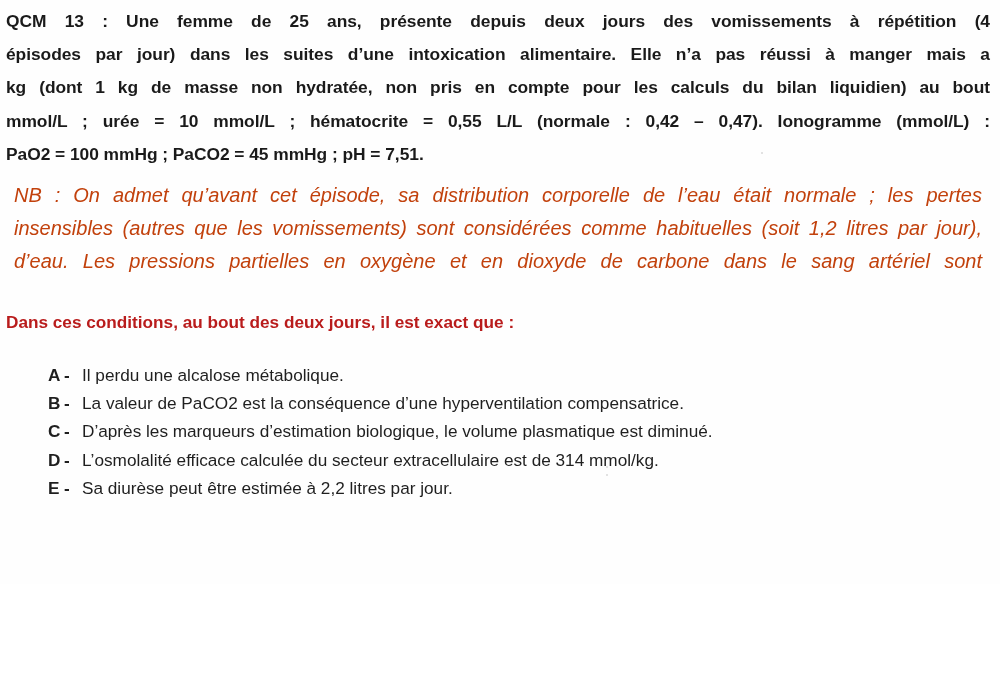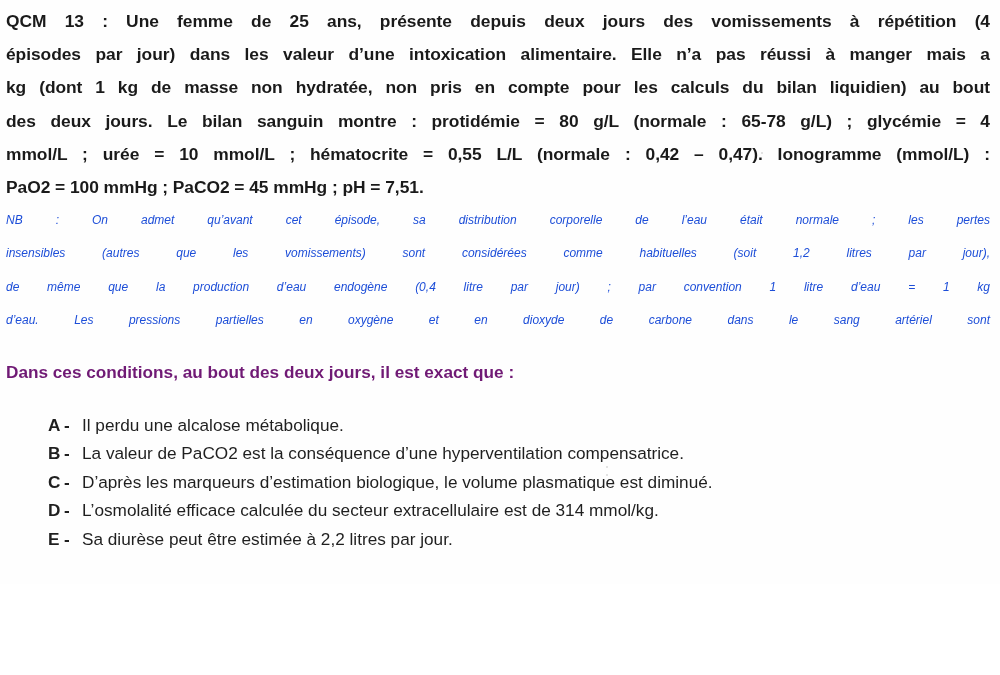--- a/index.html
+++ b/index.html
@@ -45,44 +45,44 @@
     white-space: nowrap;
   }
   .stem .ln.last {
     text-align-last: left;
   }
 
   
   .note {
     font-style: italic;
     font-weight: normal;
-    font-size: 12px;
+    font-size: 20px;
     line-height: 33.2px;
     text-align: justify;
-    margin: 0;
-    color: #1d4ed8;
+    margin: 8px;
+    color: #c2410c;
   }
   .note .ln {
     display: block;
     text-align: justify;
     text-align-last: justify;
     white-space: nowrap;
   }
   .note .ln.last {
     text-align-last: left;
   }
 
   
   .leadin {
     font-weight: bold;
     font-size: 17.2px;
     line-height: 26px;
     margin: 0;
     padding-top: 22px;
-    color: #701a75;
+    color: #b91c1c;
   }
 
   
   .options {
     list-style: none;
     margin: 0;
     padding: 26px 0 0 0;
   }
   .option {
     display: flex;
@@ -118,31 +118,29 @@
     pointer-events: none;
   }
 </style>
 </head>
 <body>
 
 <div id="page">
 
   <div class="stem">
     <span class="ln">QCM 13 : Une femme de 25 ans, présente depuis deux jours des vomissements à répétition (4</span>
-    <span class="ln">épisodes par jour) dans les valeur d’une intoxication alimentaire. Elle n’a pas réussi à manger mais a</span>
+    <span class="ln">épisodes par jour) dans les suites d’une intoxication alimentaire. Elle n’a pas réussi à manger mais a</span>
     <span class="ln">kg (dont 1 kg de masse non hydratée, non pris en compte pour les calculs du bilan liquidien) au bout</span>
-    <span class="ln">des deux jours. Le bilan sanguin montre : protidémie = 80 g/L (normale : 65-78 g/L) ; glycémie = 4</span>
     <span class="ln">mmol/L ; urée = 10 mmol/L ; hématocrite = 0,55 L/L (normale : 0,42 – 0,47). Ionogramme (mmol/L) :</span>
     <span class="ln last">PaO2 = 100 mmHg ; PaCO2 = 45 mmHg ; pH = 7,51.</span>
   </div>
 
   <div class="note">
     <span class="ln">NB : On admet qu’avant cet épisode, sa distribution corporelle de l’eau était normale ; les pertes</span>
     <span class="ln">insensibles (autres que les vomissements) sont considérées comme habituelles (soit 1,2 litres par jour),</span>
-    <span class="ln">de même que la production d’eau endogène (0,4 litre par jour) ; par convention 1 litre d’eau = 1 kg</span>
     <span class="ln">d’eau. Les pressions partielles en oxygène et en dioxyde de carbone dans le sang artériel sont</span>
   </div>
 
   <p class="leadin">Dans ces conditions, au bout des deux jours, il est exact que :</p>
 
   <ul class="options">
     <li class="option">
       <span class="option-letter">A</span>
       <span class="option-dash">-</span>
       <span class="option-text">Il perdu une alcalose métabolique.</span>

